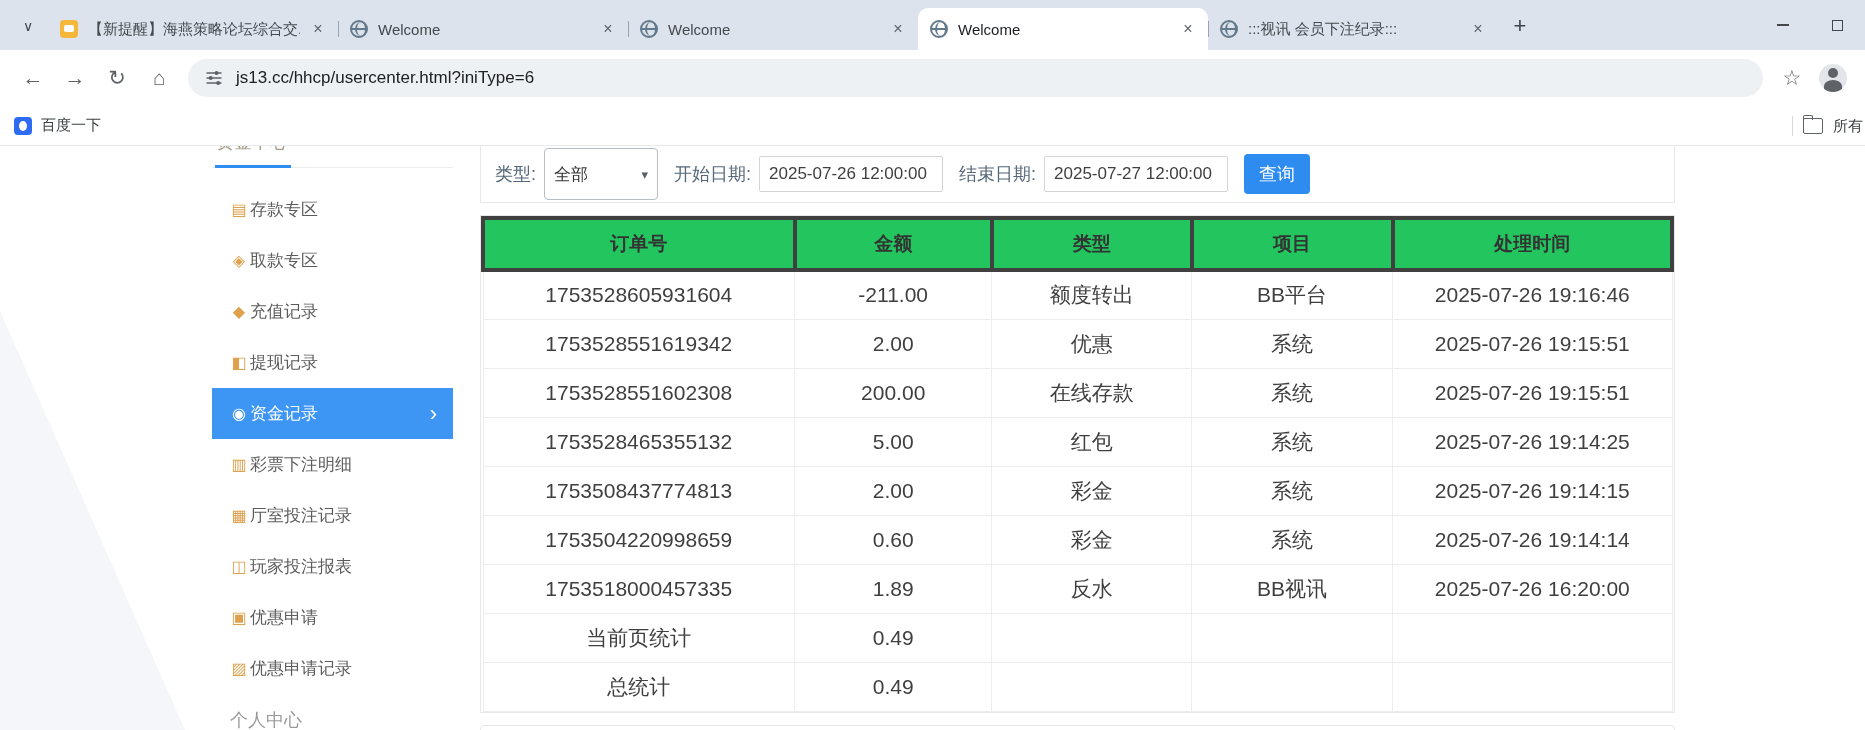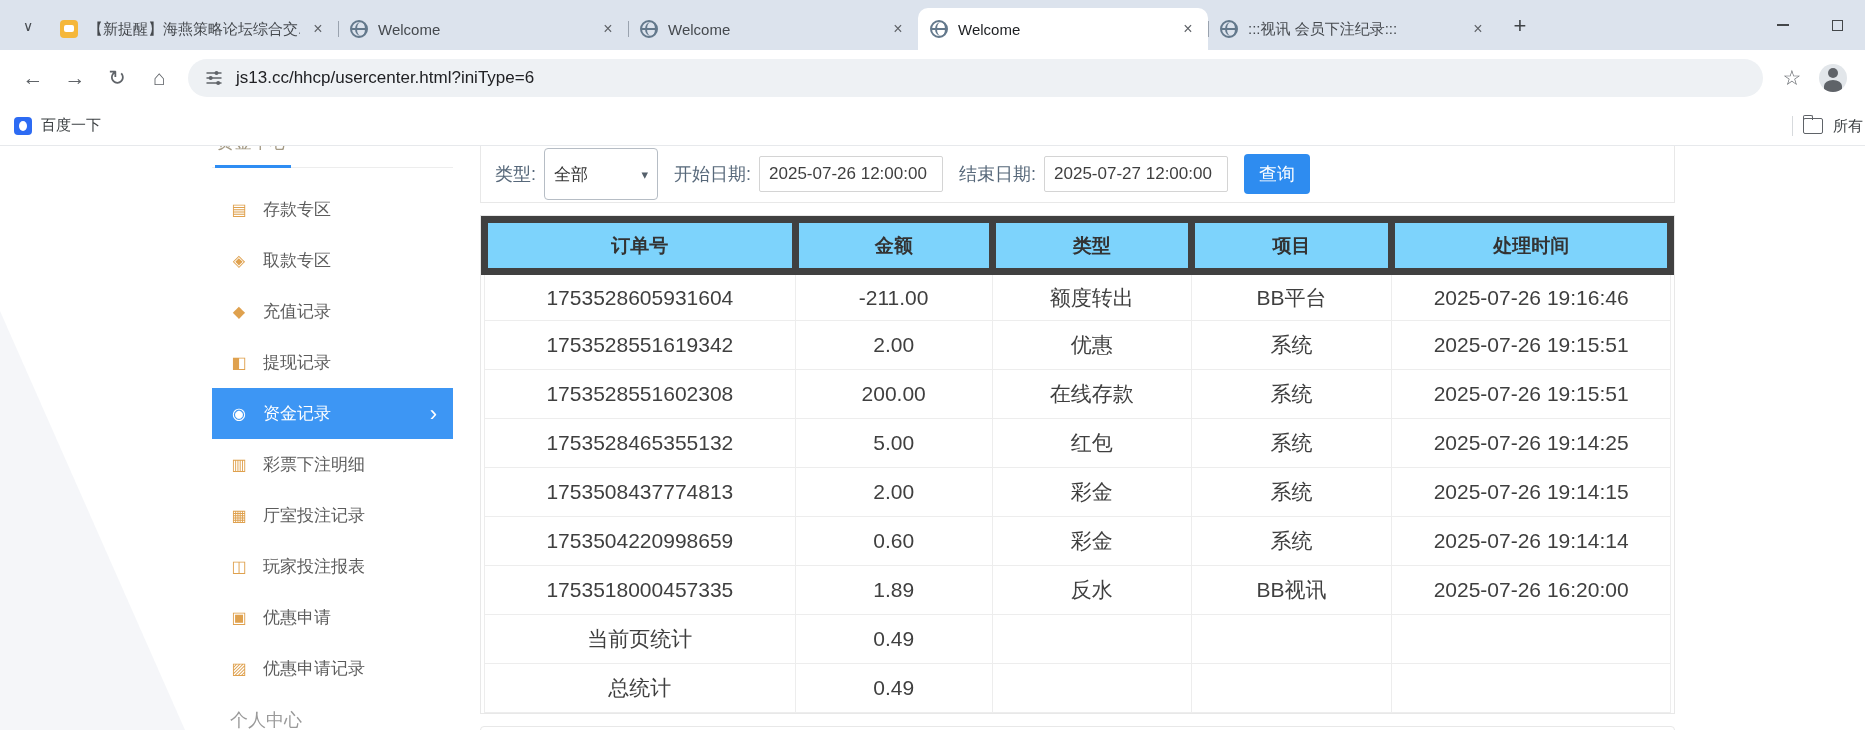--- a/index.html
+++ b/index.html
@@ -91,21 +91,21 @@
   }
 
   
   .sidebar { position:absolute; left:212px; top:0; width:241px; background:#fff; }
   .sb-head { position:relative; height:22px; border-bottom:1px solid #ededed; }
   .sb-head-text { position:absolute; left:4px; top:-16px; font-size:18px; color:#a49a85; white-space:nowrap; }
   .sb-head-bar { position:absolute; left:3px; bottom:-1px; width:76px; height:3px; background:#2e8df3; }
   .sb-menu { padding-top:16px; }
   .sb-item { height:51px; display:flex; align-items:center; padding:0 16px; font-size:17px; color:#5c5c5c; cursor:pointer; }
   .sb-ico { width:22px; text-align:center; font-size:16px; color:#dfa14e; flex:none; }
-  .sb-label { margin-left:13px; }
+  .sb-label { }
   .sb-item.active { background:#3d96f4; color:#fff; }
   .sb-item.active .sb-ico { color:#fff; }
   .sb-chev { margin-left:auto; font-size:22px; line-height:1; color:#fff; }
   .sb-foot { margin-top:14px; padding:0 18px; font-size:18px; color:#9a9a9a; }
 
   
   .main { position:absolute; left:480px; top:0; width:1195px; }
   .filter-box {
     border:1px solid #e8e8e8; border-top:none; height:57px;
     display:flex; align-items:center; padding:0 14px; background:#fff;
@@ -123,22 +123,22 @@
     background:#fff; flex:none;
   }
   .f-btn {
     width:66px; height:40px; background:#2e8cf0; border:none; border-radius:4px;
     color:#fff; font-size:18px; cursor:pointer; font-family:"Liberation Sans", sans-serif; flex:none;
   }
 
   .table-box { margin-top:12px; border:1px solid #e8e8e8; background:#fff; }
   table.records { width:100%; border-collapse:collapse; table-layout:fixed; }
   .records th {
-    height:52px; background:#7dd3fc; font-size:19px; font-weight:bold; color:#333;
-    border:7px solid #404040; text-align:center;
+    height:52px; background:#22c55e; font-size:19px; font-weight:bold; color:#333;
+    border:4px solid #404040; text-align:center;
   }
   .records td {
     height:49px; font-size:21px; color:#3f3f3f; text-align:center;
     border:1px solid #ededed; white-space:nowrap; overflow:hidden;
   }
   .bottom-box { margin-top:12px; height:40px; border:1px solid #e8e8e8; border-radius:4px; background:#fff; }
 </style>
 </head>
 <body>
 

